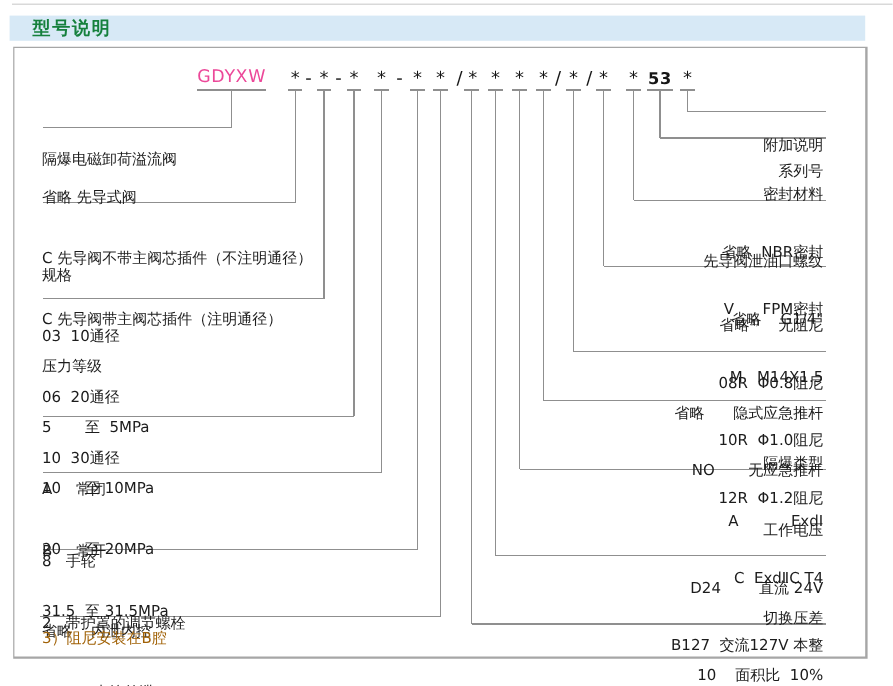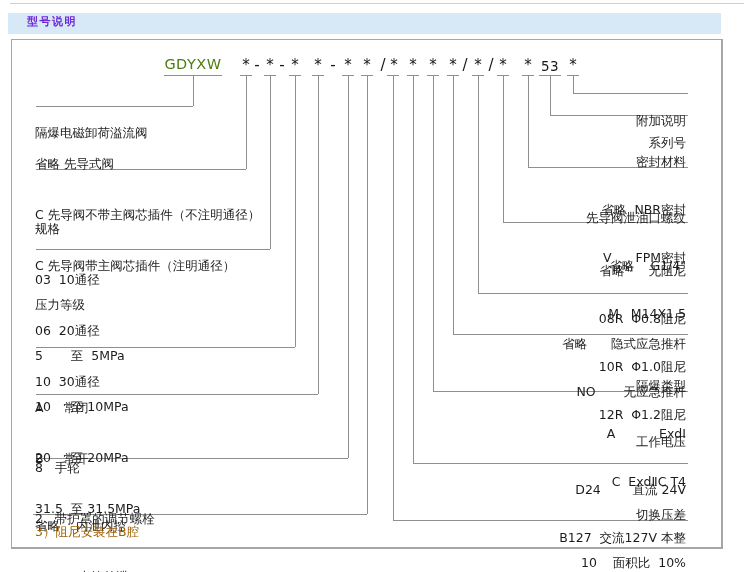--- a/index.html
+++ b/index.html
@@ -1,29 +1,29 @@
 <!DOCTYPE html>
 <html><head>
 <meta charset="utf-8">
 <style>
   html,body{margin:0;padding:0;background:#ffffff;}
   .page{position:relative;width:744px;height:572px;background:#ffffff;
         font-family:"DejaVu Sans",sans-serif;color:#1c1c1c;overflow:hidden;}
   .topline{position:absolute;left:10px;top:3px;width:734px;height:1px;background:#d0d0d0;}
   .header-bar{position:absolute;left:8px;top:13px;width:713px;height:21px;background:#d7e9f6;}
-  .header-title{position:absolute;left:19px;top:1px;font-size:11px;font-weight:bold;
-        color:#6d28d9;letter-spacing:1.5px;}
+  .header-title{position:absolute;left:19px;top:1px;font-size:15px;font-weight:bold;
+        color:#15803d;letter-spacing:1.5px;}
   .diagram-box{position:absolute;left:11px;top:39px;width:709px;height:507px;
         border:1px solid #a6a6a6;border-right-width:2px;border-bottom-width:2px;background:transparent;}
   svg.lines{position:absolute;left:0;top:0;width:744px;height:572px;}
   svg.lines line{stroke:#8f8f8f;stroke-width:1;shape-rendering:crispEdges;}
   .code-prefix{position:absolute;left:163px;top:56px;width:60px;text-align:center;
-        font-size:14.5px;letter-spacing:0.5px;color:#4d7c0f;}
+        font-size:14.5px;letter-spacing:0.5px;color:#ec4899;}
   .tok{position:absolute;top:56px;width:12px;text-align:center;font-size:15px;color:#161616;}
-  .tok.wide{width:22px;top:58px;font-size:13.5px;letter-spacing:0.5px;}
+  .tok.wide{width:22px;top:58px;font-size:13.5px;letter-spacing:0.5px;font-weight:bold;}
   .lsec{position:absolute;left:35px;font-size:12.5px;line-height:17px;white-space:pre;color:#1c1c1c;}
   .rsec{position:absolute;right:58px;font-size:12.5px;line-height:16px;white-space:pre;
         text-align:right;color:#1c1c1c;}
   .note{position:absolute;left:35px;top:524px;font-size:12.5px;color:#a16207;}
   .ln{white-space:pre;}
 </style>
 </head>
 <body>
 
 <div class="page">

